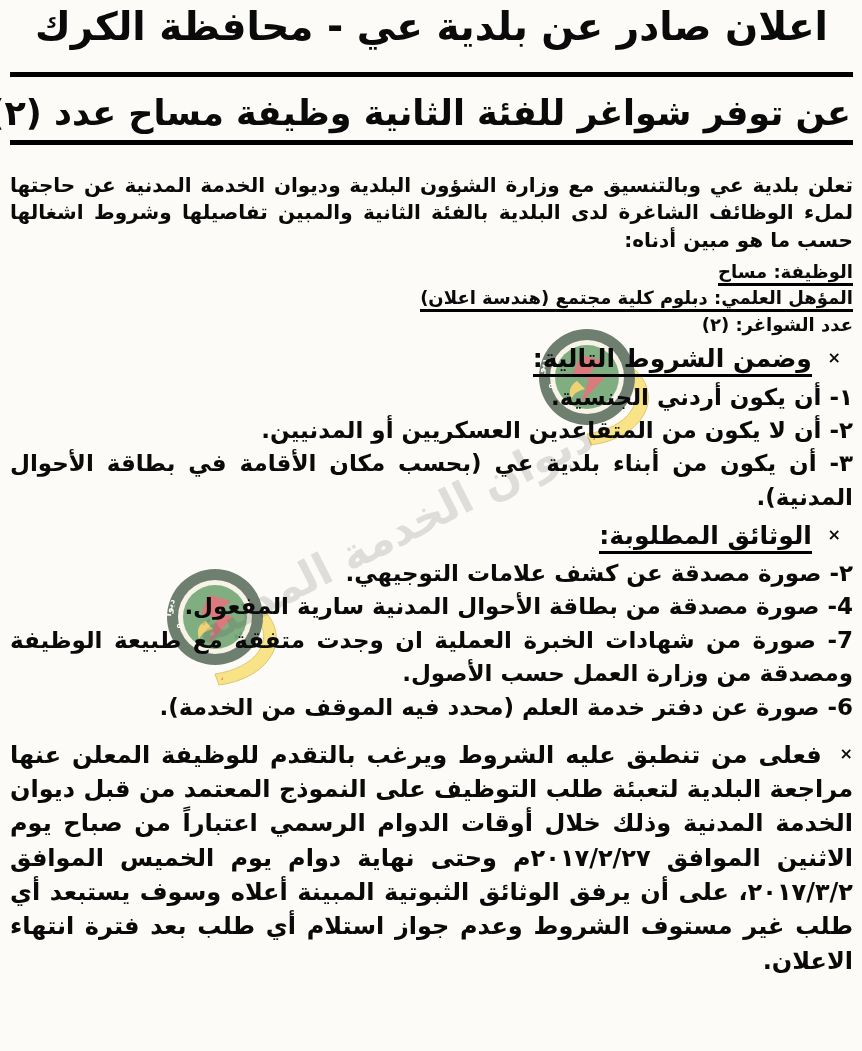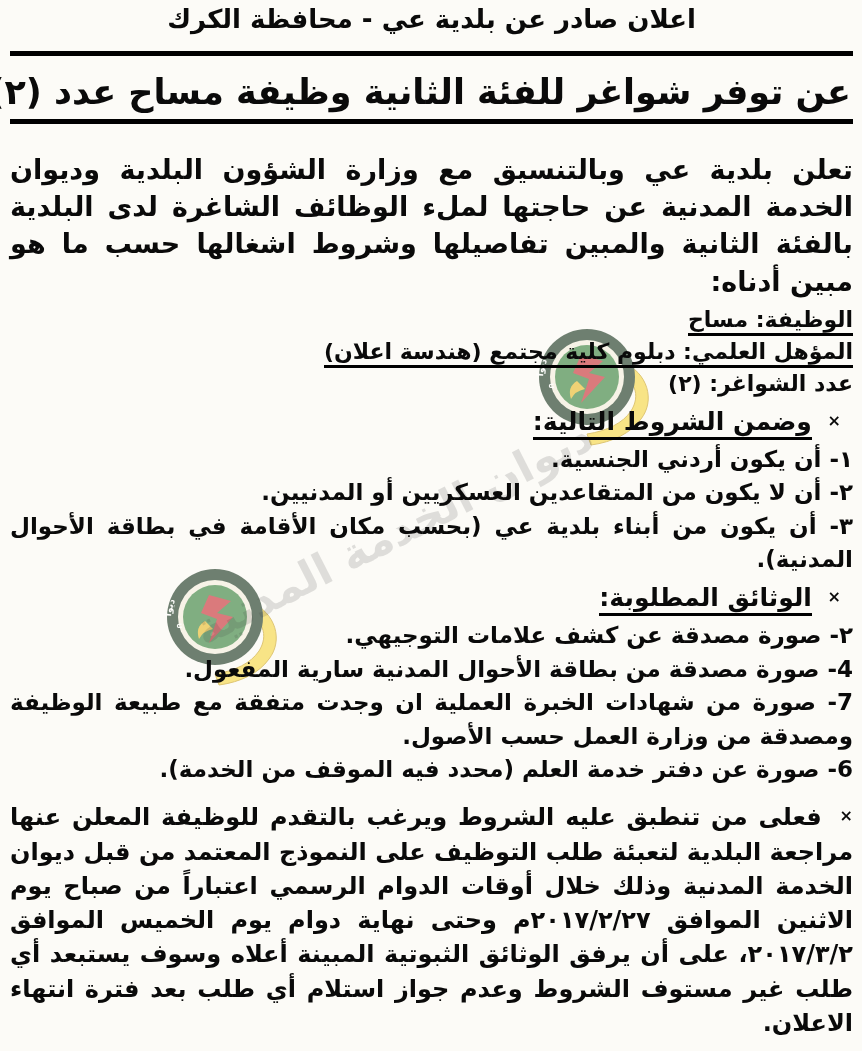--- a/index.html
+++ b/index.html
@@ -10,26 +10,26 @@
     background:#fcfbf7;
     overflow:hidden;
     direction:rtl;
     font-family:"DejaVu Sans",sans-serif;
     font-weight:bold;
     color:#0a0a0a;
   }
   .content{position:relative;z-index:2;padding:0 9px 0 10px;}
 
   .title{white-space:nowrap;text-align:center;margin:0;border-bottom:5px solid #000;}
-  .t1{font-size:26px;line-height:1.15;padding:5px 2px 16px;}
+  .t1{font-size:39px;line-height:1.15;padding:5px 2px 22px;}
   .t2{font-size:35px;line-height:1.2;padding:9px 2px 6px;margin-top:6px;}
 
-  .intro{font-size:27px;line-height:1.38;text-align:justify;margin:27px 0 4px;}
+  .intro{font-size:20px;line-height:1.38;text-align:justify;margin:27px 0 4px;}
 
-  .job-line{font-size:22px;line-height:1.42;margin:1px 0;}
+  .job-line{font-size:18px;line-height:1.42;margin:1px 0;}
   .ul{border-bottom:3px solid #000;padding-bottom:1px;}
 
   .section-head{font-size:25px;line-height:1.45;margin:4px 12px 3px;}
   .xmark{font-size:16px;vertical-align:4px;margin-left:7px;}
 
   .list-item{font-size:23px;line-height:1.45;text-align:justify;}
 
   .closing{font-size:24px;line-height:1.43;text-align:justify;margin:14px 0 0;}
 
   

